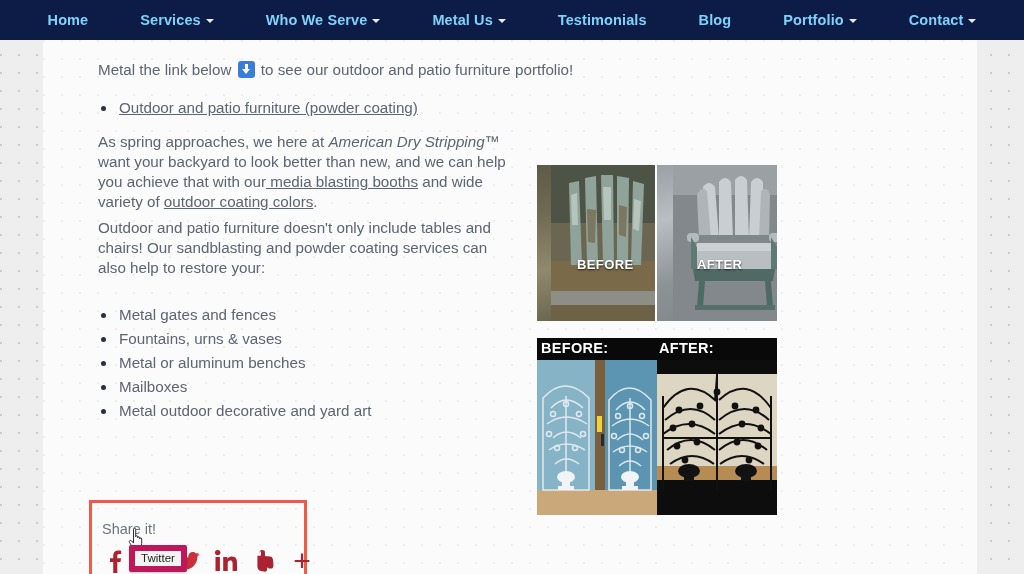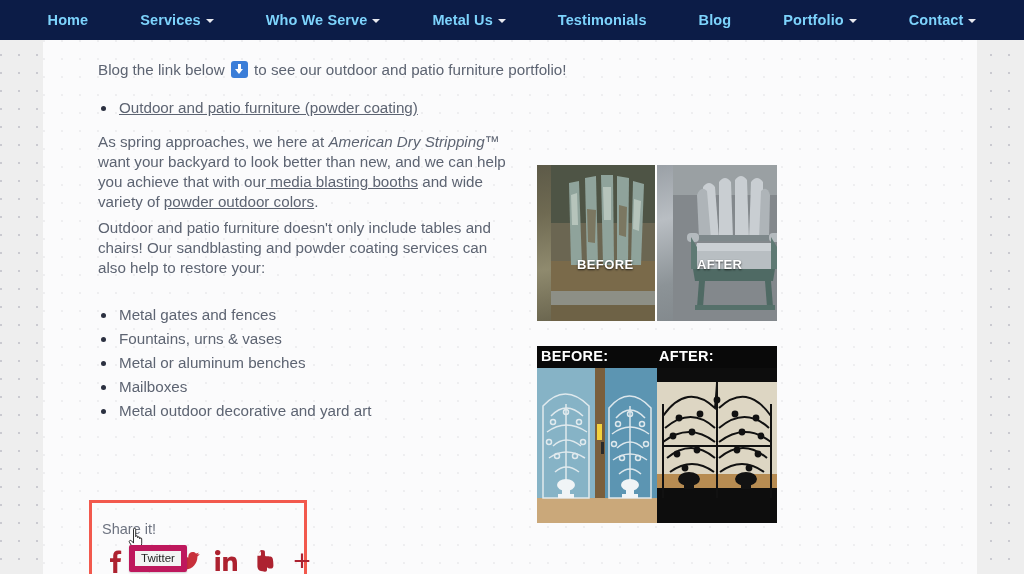--- a/index.html
+++ b/index.html
@@ -197,21 +197,21 @@
   
   #img-chairs {
     position: absolute;
     top: 125px; left: 494px;
     width: 240px; height: 156px;
     background: #ffffff;
     display: flex;
   }
   #img-gates {
     position: absolute;
-    top: 306px; left: 494px;
+    top: 298px; left: 494px;
     width: 240px; height: 177px;
     background: #0a0a0a;
     overflow: hidden;
   }
   .photo-cap {
     position: absolute;
     color: #ffffff;
     font-weight: 700;
     font-size: 13px;
     letter-spacing: 0.4px;
@@ -296,33 +296,33 @@
 <div id="page-wrap">
   <div id="content-sheet">
 
     <div id="top-sliver">
       
     </div>
 
     <div id="left-col">
 
       <p id="intro-line" class="body-text">
-        <span>Blog the link below</span>
+        <span>Metal the link below</span>
         <span class="dl-badge"></span>
         <span>to see our outdoor and patio furniture portfolio!</span>
       </p>
 
       <ul id="portfolio-list" class="plain-list">
         <li>
           <a href="#">Outdoor and patio furniture (powder coating)</a>
         </li>
       </ul>
 
       <p id="para-spring" class="body-text">
-        <span>As spring approaches, we here at </span><em>American Dry Stripping™</em><span> want your backyard to look better than new, and we can help you achieve that with our</span><a href="#"> media blasting booths</a><span> and wide variety of </span><a href="#">powder outdoor colors</a><span>.</span>
+        <span>As spring approaches, we here at </span><em>American Dry Stripping™</em><span> want your backyard to look better than new, and we can help you achieve that with our</span><a href="#"> media blasting booths</a><span> and wide variety of </span><a href="#">outdoor coating colors</a><span>.</span>
       </p>
 
       <p id="para-furniture" class="body-text">Outdoor and patio furniture doesn't only include tables and chairs! Our sandblasting and powder coating services can also help to restore your:</p>
 
       <ul id="features-list" class="plain-list">
         <li>Metal gates and fences</li>
         <li>Fountains, urns &amp; vases</li>
         <li>Metal or aluminum benches</li>
         <li>Mailboxes</li>
         <li>Metal outdoor decorative and yard art</li>

